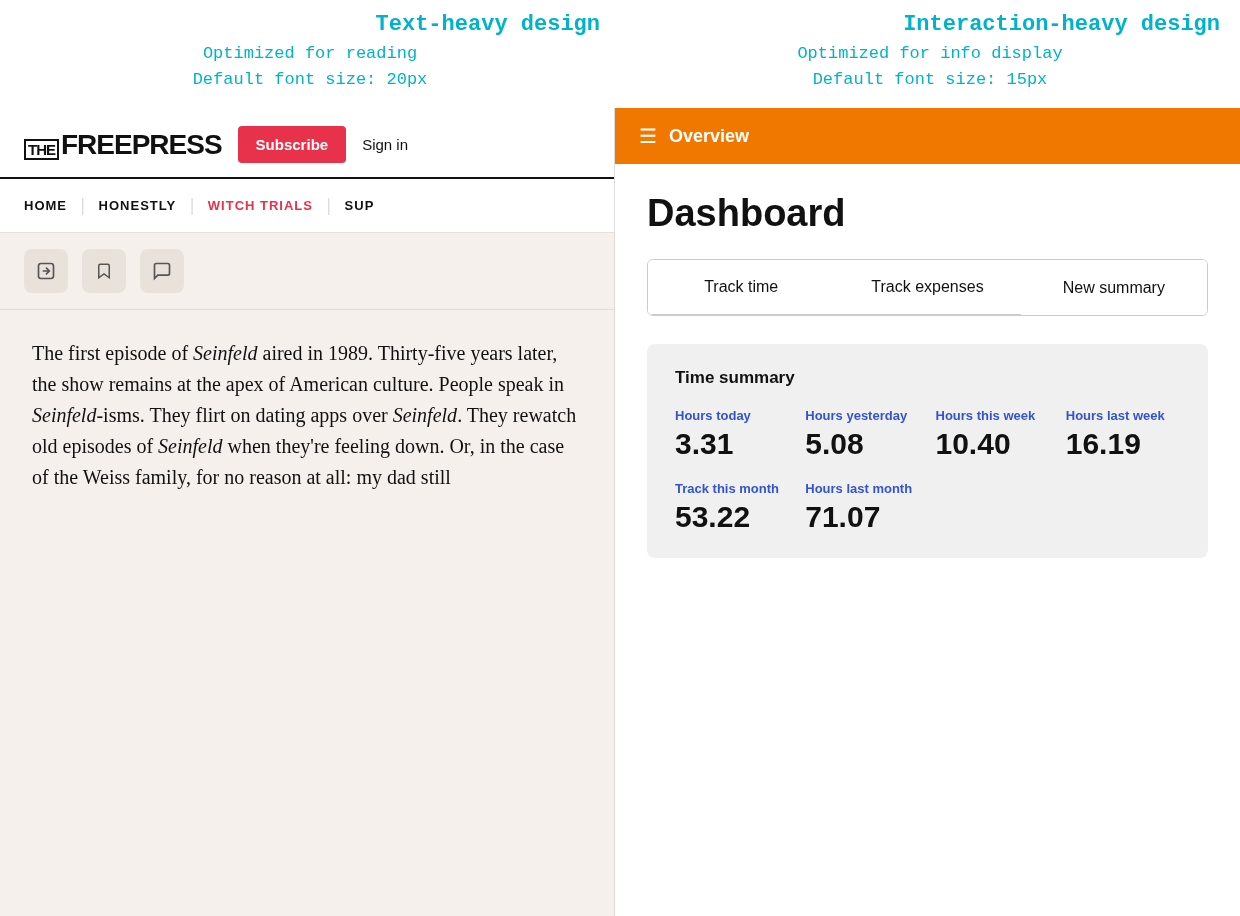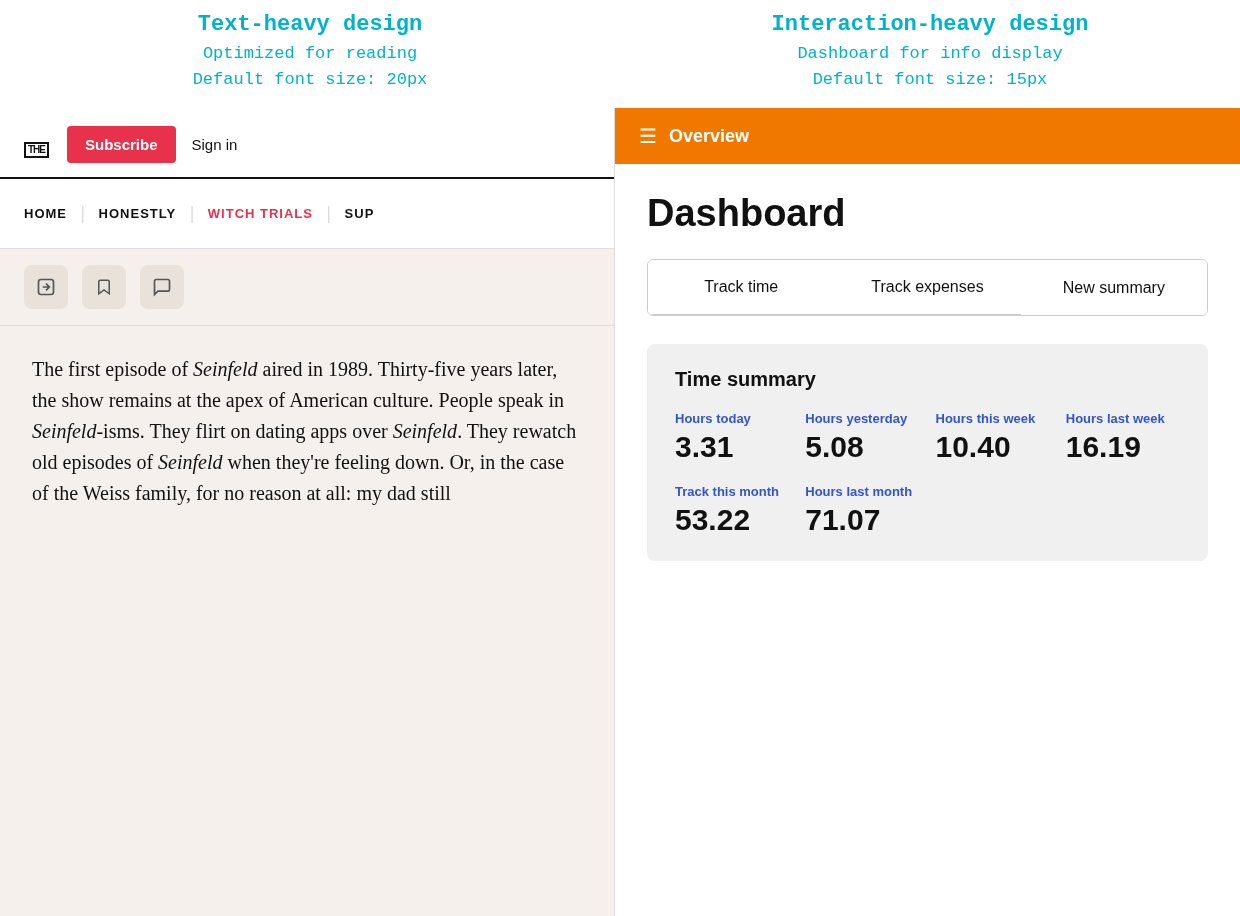--- a/index.html
+++ b/index.html
@@ -23,20 +23,21 @@
     .top-labels .col {
       width: 50%;
       padding: 0 20px;
     }
     .top-labels h2 {
       font-family: 'Courier New', Courier, monospace;
       font-size: 22px;
       font-weight: bold;
       color: #00b3c8;
       margin-bottom: 4px;
+      text-align: right;
     }
     .top-labels p {
       font-family: 'Courier New', Courier, monospace;
       font-size: 17px;
       color: #00b3c8;
       line-height: 1.5;
     }
 
     
     .main-content {
@@ -71,21 +72,21 @@
     .logo {
       font-family: Arial, sans-serif;
       font-size: 26px;
       font-weight: 900;
       color: #111;
       letter-spacing: -1px;
       display: flex;
       align-items: flex-start;
     }
     .logo .the {
-      font-size: 10px;
+      font-size: 15px;
       font-weight: 700;
       border: 2px solid #111;
       padding: 1px 2px;
       margin-right: 2px;
       margin-top: 10px;
       line-height: 1;
     }
     .logo .freepress {
       font-size: 28px;
       font-weight: 900;
@@ -105,21 +106,21 @@
     .signin-link {
       font-family: Arial, sans-serif;
       font-size: 15px;
       color: #111;
       cursor: pointer;
     }
 
     
     .left-nav {
       background: #fff;
-      padding: 24px 24px;
+      padding: 16px 24px;
       display: flex;
       align-items: center;
       gap: 0;
       border-bottom: 1px solid #e0e0e0;
     }
     .left-nav .nav-item {
       font-family: Arial, sans-serif;
       font-size: 13px;
       font-weight: 700;
       letter-spacing: 1px;
@@ -247,21 +248,21 @@
     }
 
     
     .time-summary-card {
       background: #f0f0f0;
       border-radius: 8px;
       padding: 24px 28px;
     }
     .time-summary-title {
       font-family: Arial, sans-serif;
-      font-size: 20px;
+      font-size: 17px;
       font-weight: 700;
       color: #111;
       margin-bottom: 20px;
     }
     .summary-grid {
       display: grid;
       grid-template-columns: 1fr 1fr 1fr 1fr;
       gap: 20px 16px;
     }
     .summary-cell .label {
@@ -282,32 +283,33 @@
 <body>
 
 <div class="top-labels">
   <div class="col">
     <h2>Text-heavy design</h2>
     <p>Optimized for reading</p>
     <p>Default font size: 20px</p>
   </div>
   <div class="col">
     <h2>Interaction-heavy design</h2>
-    <p>Dashboard for info display</p>
+    <p>Optimized for info display</p>
     <p>Default font size: 15px</p>
   </div>
 </div>
 
 <div class="main-content">
 
   <div class="left-panel">
     <div class="left-header">
       <div class="left-header-top">
         <div class="logo">
           <span class="the">THE</span>
+          <span class="freepress">FREEPRESS</span>
         </div>
         <button class="subscribe-btn">Subscribe</button>
         <span class="signin-link">Sign in</span>
       </div>
     </div>
     <div class="left-nav">
       <span class="nav-item">HOME</span>
       <span class="divider">|</span>
       <span class="nav-item">HONESTLY</span>
       <span class="divider">|</span>

